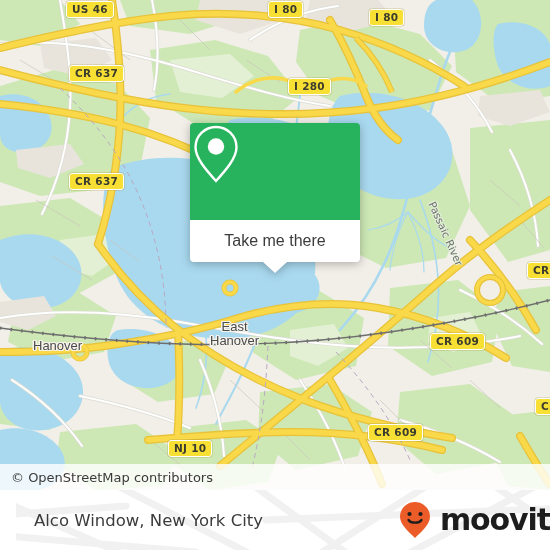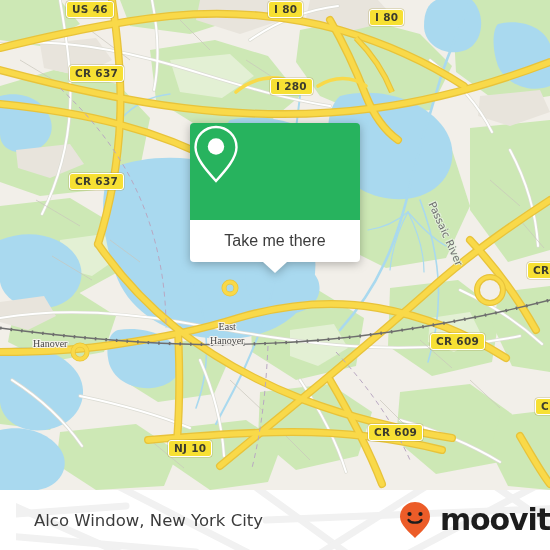--- a/index.html
+++ b/index.html
@@ -30,22 +30,22 @@
     letter-spacing:.3px;
     padding:1px 5px 2px 5px;
     line-height:12px;
     white-space:nowrap;
     box-shadow:0 0 0 .5px rgba(150,140,40,.45);
   }
   
   .place{
     position:absolute;
     color:#4a4a4a;
-    font-family:Liberation Serif, serif;
-    font-size:10px;
+    font-family:Liberation Sans, sans-serif;
+    font-size:13px;
     white-space:nowrap;
     text-shadow:
       1.4px 0 0 #f6f3ed,-1.4px 0 0 #f6f3ed,
       0 1.4px 0 #f6f3ed,0 -1.4px 0 #f6f3ed,
       1px 1px 0 #f6f3ed,-1px -1px 0 #f6f3ed,
       1px -1px 0 #f6f3ed,-1px 1px 0 #f6f3ed;
   }
   .place.two{line-height:14px;text-align:center;}
 
   .riverlbl{
@@ -338,21 +338,21 @@
       <path fill="none" stroke="#b9a8c2" stroke-width="1" stroke-dasharray="5 4" d="M60,88 C94,120 122,156 140,198 C158,240 166,284 166,328"></path>
       <path fill="none" stroke="#b9a8c2" stroke-width="1" stroke-dasharray="5 4" d="M336,352 C366,384 392,420 410,460"></path>
       <path fill="none" stroke="#b9a8c2" stroke-width="1" stroke-dasharray="5 4" d="M268,346 C266,388 262,428 252,468"></path>
     </svg>
 
     <div>
       <div class="shield" style="left:66px;top:1px">US 46</div>
       <div class="shield" style="left:268px;top:1px">I 80</div>
       <div class="shield" style="left:369px;top:9px">I 80</div>
       <div class="shield" style="left:69px;top:65px">CR 637</div>
-      <div class="shield" style="left:270px;top:78px">I 280</div>
+      <div class="shield" style="left:288px;top:78px">I 280</div>
       <div class="shield" style="left:69px;top:173px">CR 637</div>
       <div class="shield" style="left:527px;top:262px">CR 6</div>
       <div class="shield" style="left:430px;top:333px">CR 609</div>
       <div class="shield" style="left:168px;top:440px">NJ 10</div>
       <div class="shield" style="left:368px;top:424px">CR 609</div>
       <div class="shield" style="left:535px;top:398px">CR</div>
     </div>
 
     <div class="place" style="left:33px;top:338px">Hanover</div>
     <div class="place two" style="left:210px;top:320px" id="east-hanover">
@@ -368,20 +368,23 @@
           <path d="M26 4 C14.5 4 5.5 13 5.5 24.3 C5.5 35 16 47 26 58 C36 47 46.5 35 46.5 24.3 C46.5 13 37.5 4 26 4 Z" fill="none" stroke="#ffffff" stroke-width="2.4"></path>
           <circle cx="26" cy="23.5" r="8.2" fill="#ffffff"></circle>
         </svg>
       </div>
       <div class="callout-bottom">
         <span>Take me there</span>
       </div>
       <div class="callout-tail"></div>
     </div>
 
+    <div class="attrib">
+      <span>© OpenStreetMap contributors</span>
+    </div>
   </div>
 
   <div class="footer">
     <svg class="watermark" width="550" height="60" viewBox="0 0 550 60">
       <g stroke="#f1f1f1" stroke-width="7" fill="none" stroke-linecap="round">
         <path d="M-20,8 L120,70"></path>
         <path d="M90,-10 L250,72"></path>
         <path d="M230,-10 L340,70"></path>
         <path d="M300,66 L420,-10"></path>
         <path d="M380,70 L520,-4"></path>

